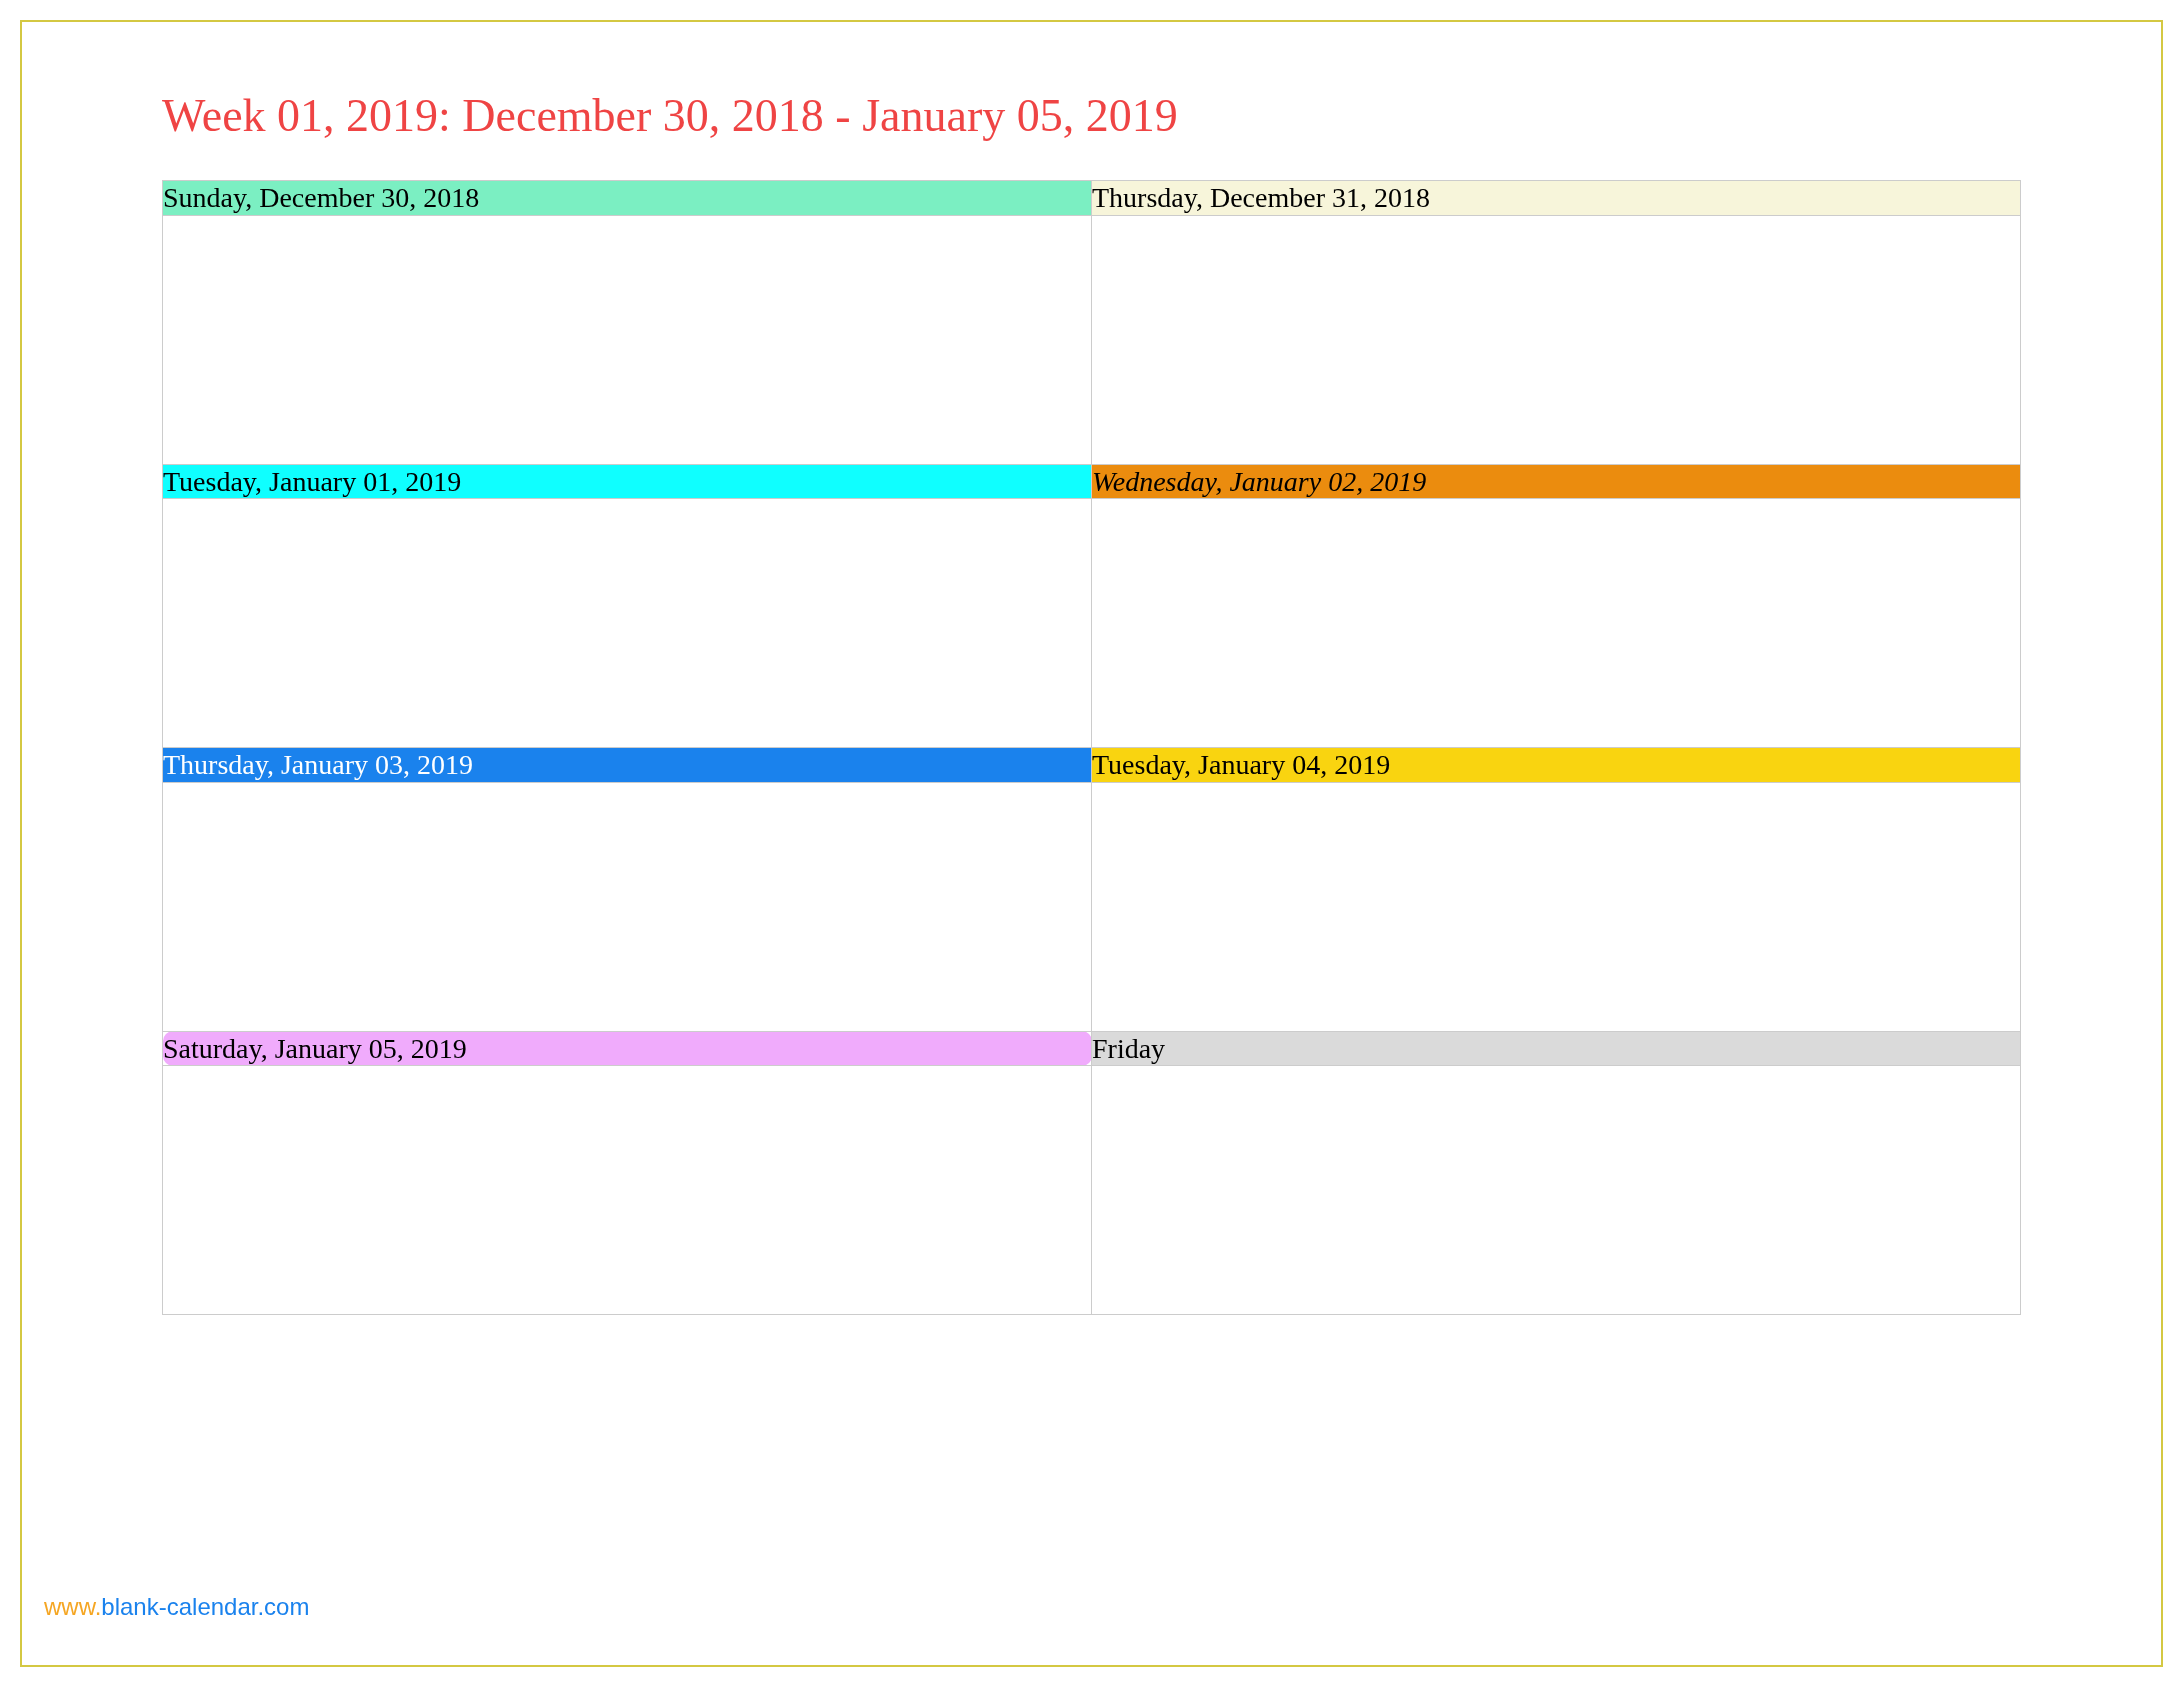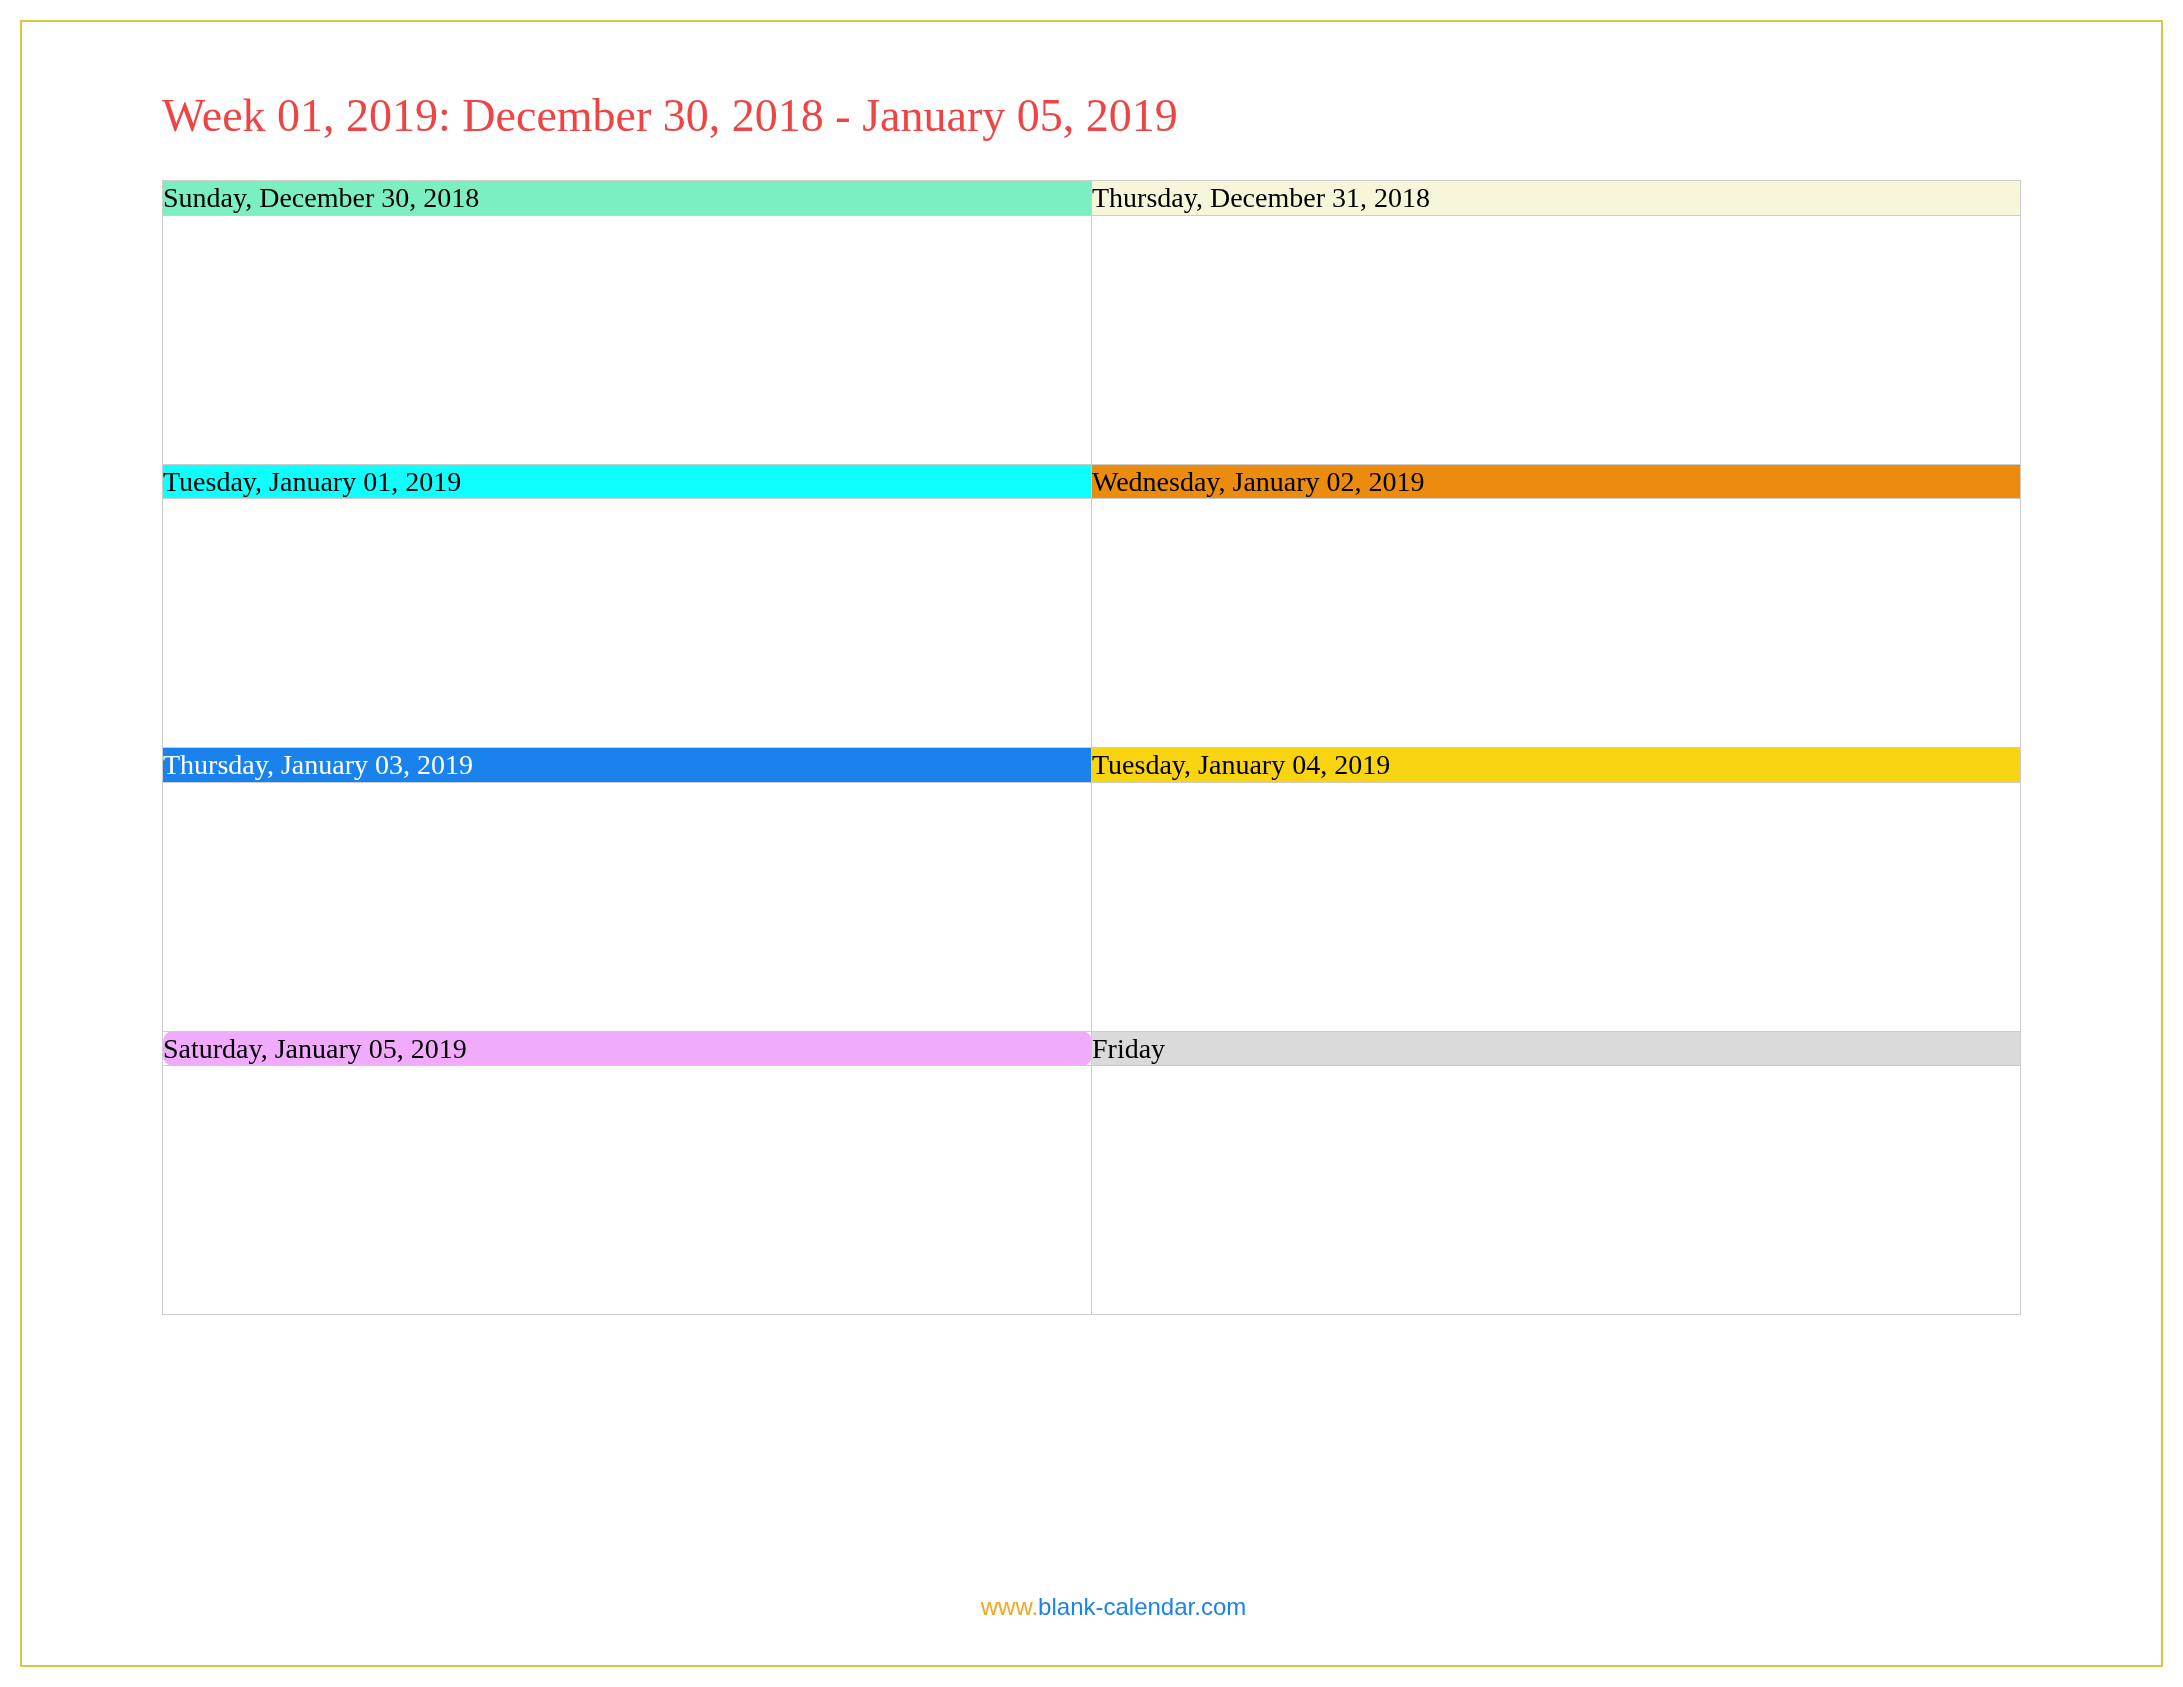--- a/index.html
+++ b/index.html
@@ -51,31 +51,31 @@
       line-height: 1.2;
       height: 26px;
     }
     .day-body {
       height: 249px;
       background: #ffffff;
     }
     .bg-mint { background-color: #7befc2; }
     .bg-cream { background-color: #f7f5da; }
     .bg-cyan { background-color: #0fffff; }
-    .bg-orange { background-color: #eb8c0e; }
+    .bg-orange { background-color: #eb8c0e; font-style: italic; }
     .bg-blue { background-color: #1a82ed; color: #ffffff !important; margin-left: 24px; }
     .bg-yellow { background-color: #f9d410; }
     .bg-pink { background-color: #f0abfc; border-radius: 10px; }
     .bg-gray { background-color: #dadada; }
     .footer-link {
       position: absolute;
       bottom: 66px;
       left: 0;
       right: 0;
-      text-align: center;
+      text-align: left;
       font-size: 24px;
       font-family: Arial, sans-serif;
       padding-left: 44px;
     }
     .footer-link .www { color: #f5a623; }
     .footer-link .domain { color: #1a82ed; }
   </style>
 </head>
 <body>
 

